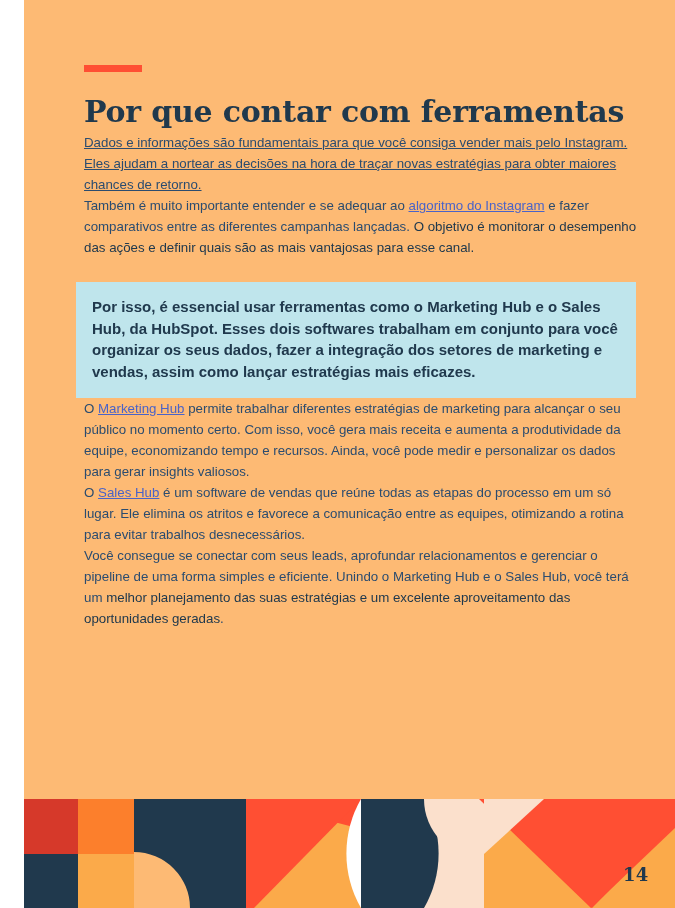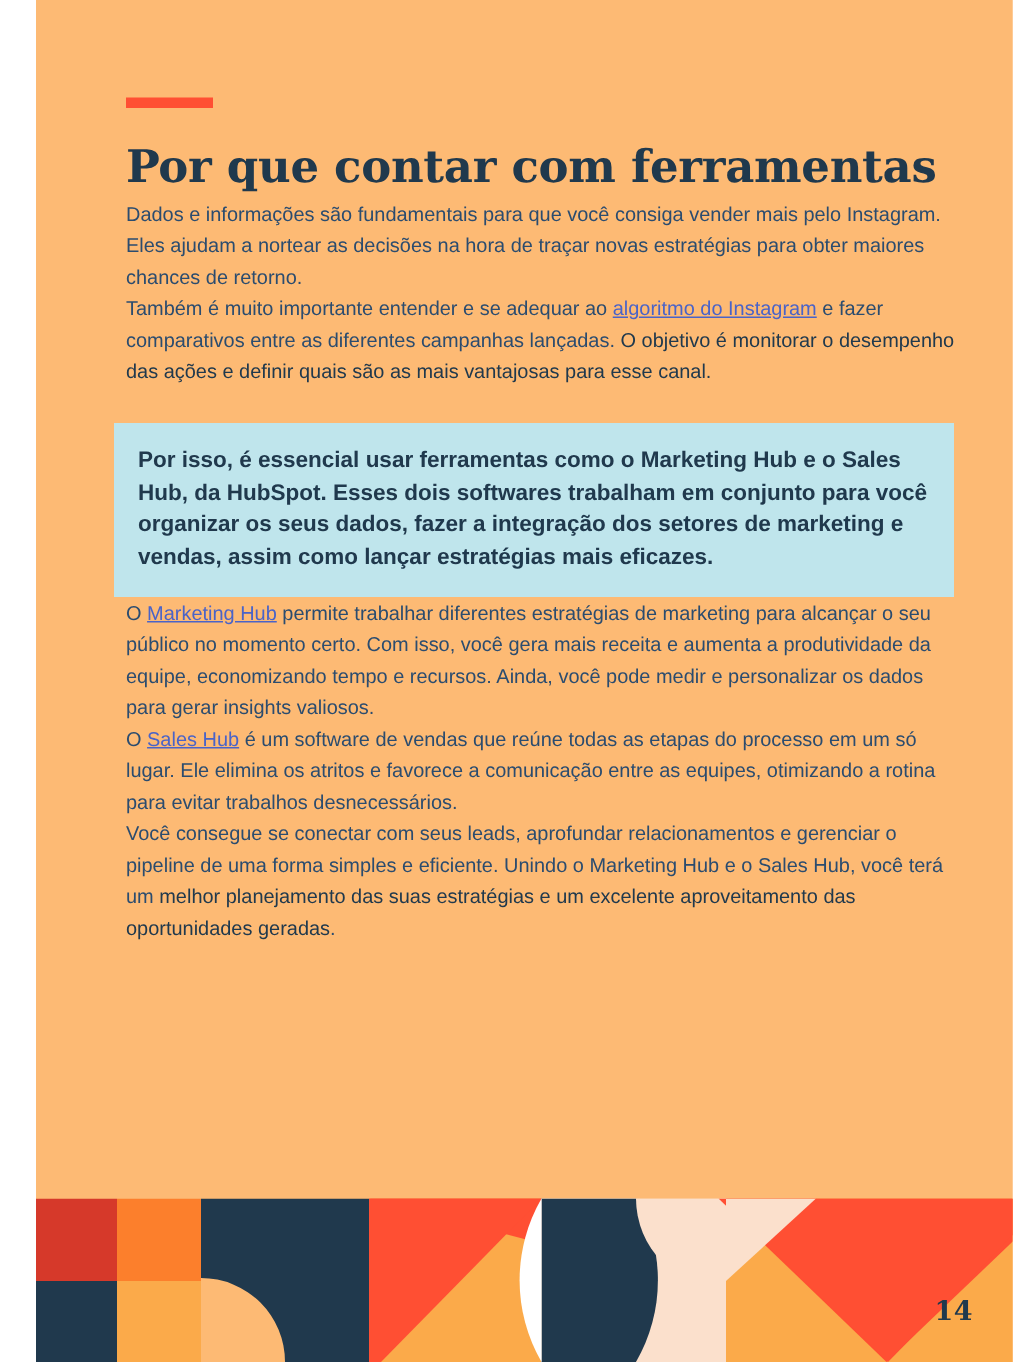--- a/index.html
+++ b/index.html
@@ -53,21 +53,21 @@
   }
 
   p.body-text {
     font-family: "Liberation Sans", sans-serif;
     font-size: 13.3px;
     line-height: 21px;
     color: #2b4c6f;
     margin: 0;
   }
 
-  .p-gap-1 { margin-top: 29px; }
+  .p-gap-1 { margin-top: 29px; text-decoration: underline; }
   .p-gap-2 { margin-top: 22px; }
   .p-gap-3 { margin-top: 22px; }
   .p-gap-4 { margin-top: 22px; }
   .p-gap-5 { margin-top: 23px; }
 
   b, .bold {
     font-weight: normal;
     color: #20394d;
   }
 

